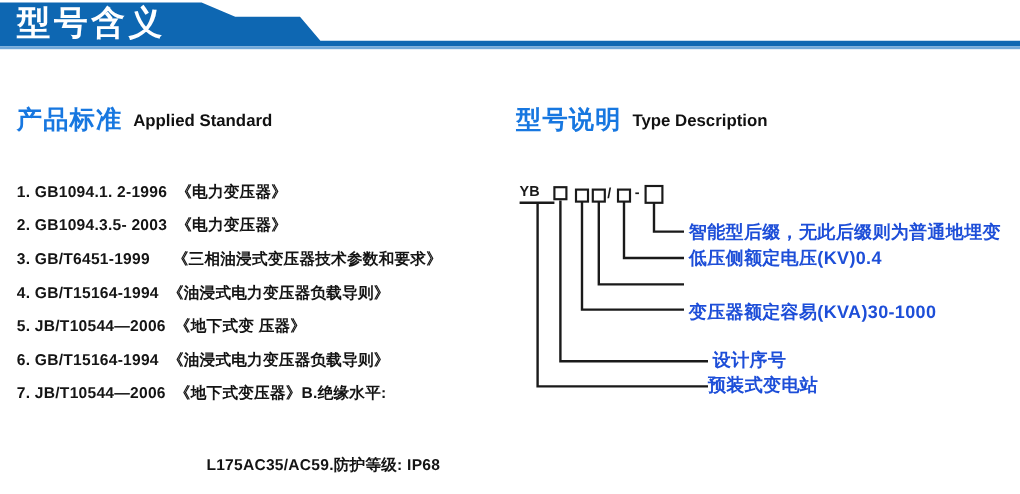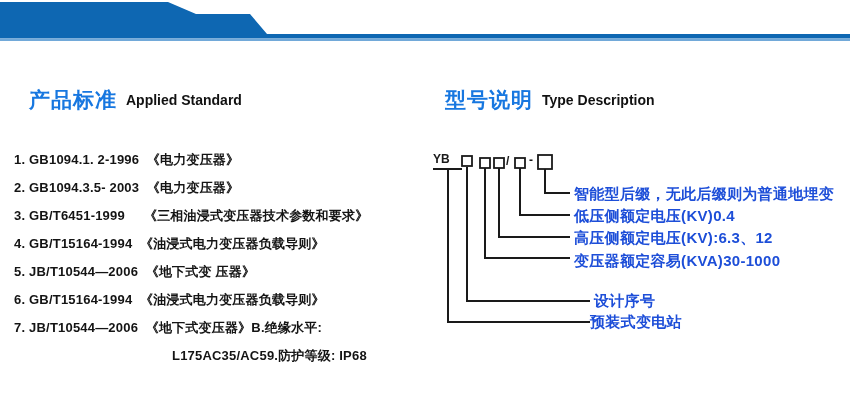--- a/index.html
+++ b/index.html
@@ -13,55 +13,56 @@
   .banner svg{position:absolute;left:0;top:0;}
   .banner-title{
     position:absolute;left:14px;top:2px;
     color:#ffffff;font-size:28px;font-weight:bold;letter-spacing:3px;line-height:34px;
   }
   .banner-subtitle{
     position:absolute;left:142px;top:19px;
     color:#ffffff;font-size:13px;font-weight:600;letter-spacing:0.2px;
   }
   
-  .section-heading{position:absolute;top:86px;white-space:nowrap;margin-left:15px;}
+  .section-heading{position:absolute;top:86px;white-space:nowrap;}
   .section-heading .cn{
     color:#1777e0;font-size:21px;font-weight:bold;letter-spacing:1px;vertical-align:baseline;
   }
   .section-heading .en{
     color:#111111;font-size:14px;font-weight:600;margin-left:9px;vertical-align:2px;
   }
   .heading-left{left:14px;}
   .heading-right{left:430px;}
   
   .standards{position:absolute;left:14px;top:146px;width:420px;}
   .standards .item{
     font-size:13px;font-weight:600;color:#141414;line-height:28px;
     white-space:pre;letter-spacing:0.2px;
   }
-  .standards .item.cont{padding-left:158px;}
+  .standards .item.cont{padding-left:158px;margin-top:32px;}
   
   .diagram{position:absolute;left:428px;top:140px;width:420px;height:210px;}
   .diagram svg{position:absolute;left:0;top:0;}
   .diagram .sym{
     position:absolute;color:#1a1a1a;font-weight:bold;font-size:12px;line-height:15px;white-space:nowrap;
   }
   .diagram .lbl{
     position:absolute;color:#1d4ed8;font-weight:bold;font-size:15px;line-height:17px;white-space:nowrap;
     letter-spacing:0.3px;
   }
 </style>
 </head>
 <body>
 
 <div class="banner">
   <svg width="850" height="44" viewBox="0 0 850 44">
     <path d="M0,2 L168,2 L196,14 L250,14 L267,34 L850,34 L850,38.5 L0,38.5 Z" fill="#0e67b2"></path>
     <rect x="0" y="38.5" width="850" height="2.5" fill="#72a9d9"></rect>
   </svg>
+  <div class="banner-title">型号含义</div>
 </div>
 
 <div class="section-heading heading-left">
   <span class="cn">产品标准</span><span class="en">Applied Standard</span>
 </div>
 
 <div class="standards">
   <div class="item">1. GB1094.1. 2-1996  《电力变压器》</div>
   <div class="item">2. GB1094.3.5- 2003  《电力变压器》</div>
   <div class="item">3. GB/T6451-1999     《三相油浸式变压器技术参数和要求》</div>
@@ -102,17 +103,16 @@
       <rect x="110" y="15" width="14" height="14"></rect>
     </g>
   </svg>
 
   <span class="sym" style="left:5px;top:12px;">YB</span>
   <span class="sym" style="left:78px;top:14px;">/</span>
   <span class="sym" style="left:101px;top:13px;">-</span>
 
   <span class="lbl" style="left:146px;top:45px;">智能型后缀，无此后缀则为普通地埋变</span>
   <span class="lbl" style="left:146px;top:67px;">低压侧额定电压(KV)0.4</span>
-  <span class="lbl" style="left:146px;top:89px;">高压侧额定电压(KV):6.3、12</span>
   <span class="lbl" style="left:146px;top:112px;">变压器额定容易(KVA)30-1000</span>
   <span class="lbl" style="left:166px;top:152px;">设计序号</span>
   <span class="lbl" style="left:162px;top:173px;text-align:center;">预装式变电站</span>
 </div>
 
 </body></html>

